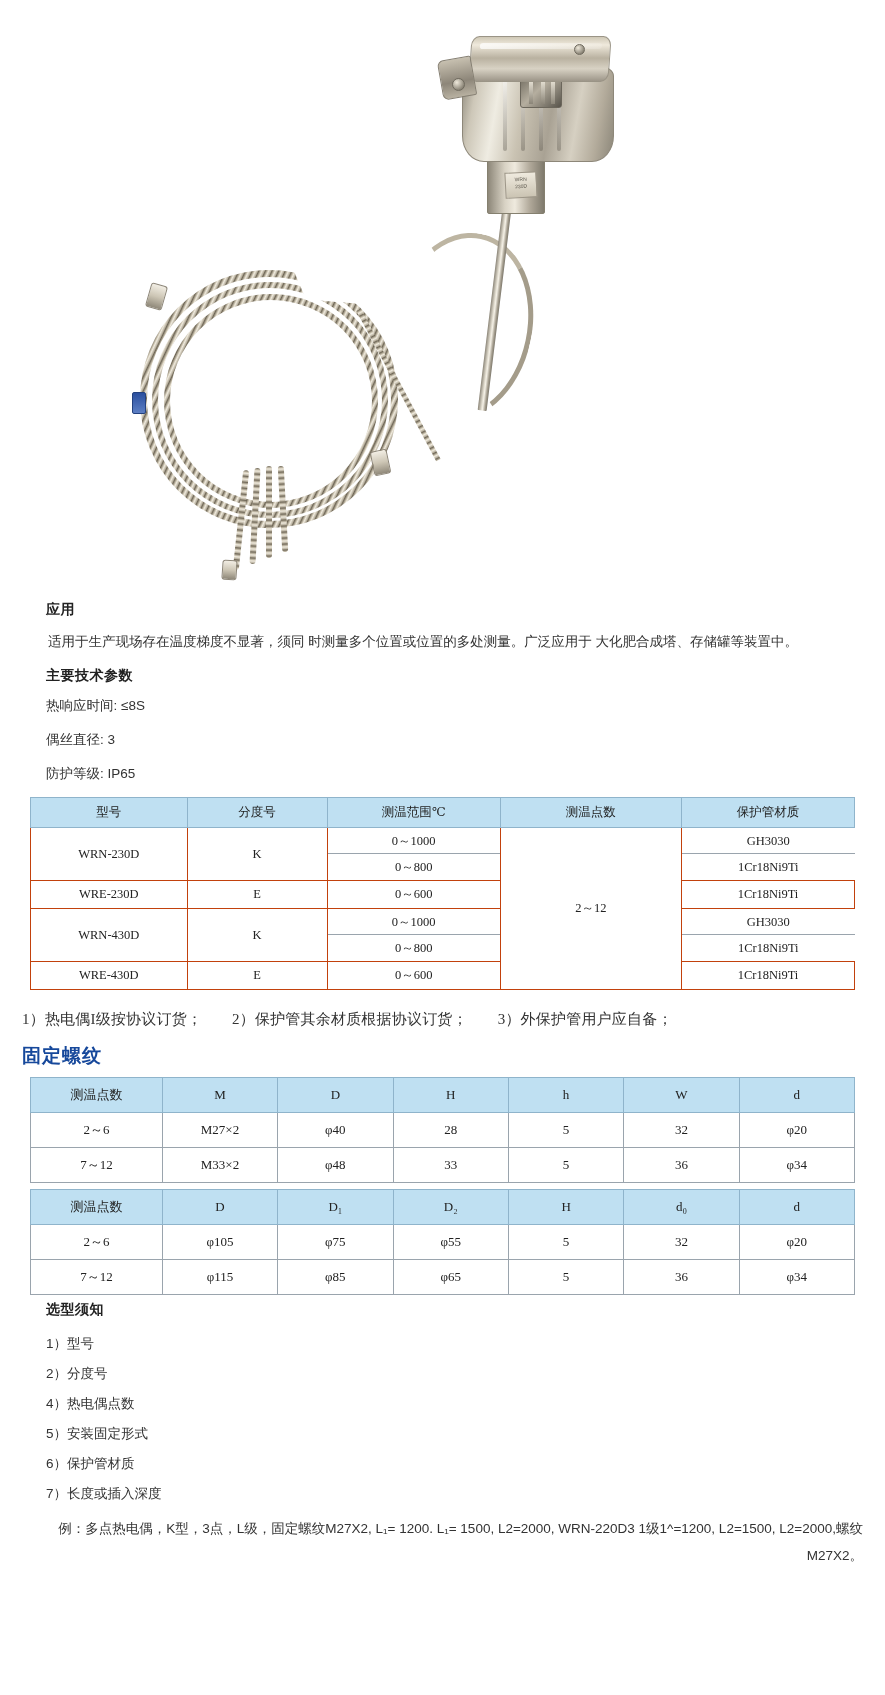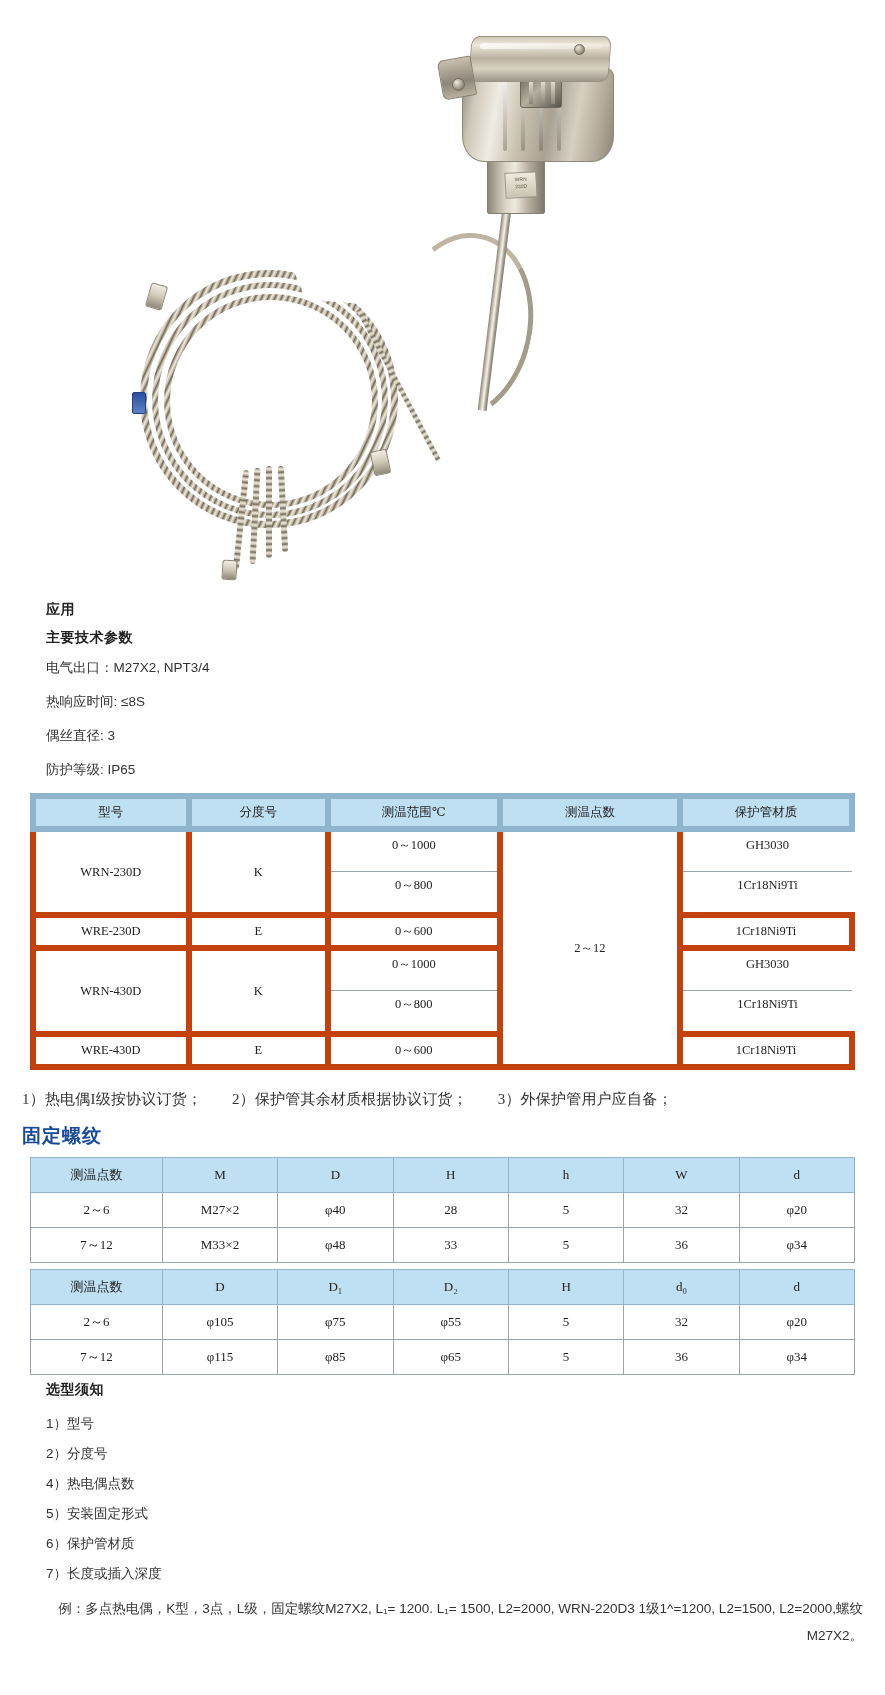--- a/index.html
+++ b/index.html
@@ -226,38 +226,38 @@
   table.spec {
     border-collapse: collapse;
     width: 100%;
     font-family: "Liberation Serif", "DejaVu Serif", serif;
     font-size: 12.5px;
     color: #222;
     margin: 0 0 4px 0;
   }
   table.spec th,
   table.spec td {
-    border: 6px solid #c2410c;
+    border: 1px solid #c2410c;
     text-align: center;
     vertical-align: middle;
     padding: 5px 2px;
     line-height: 17px;
   }
   table.spec thead th {
     background: #bfe0f2;
     font-weight: normal;
     height: 30px;
     border-color: #8fb4cb;
   }
   table.spec td.sub {
     padding: 0; border: none;
   }
   table.spec td.sub > div {
     border-bottom: 1px solid #9aa4ad;
-    height: 40px; line-height: 26px;
+    height: 26px; line-height: 26px;
   }
   table.spec td.sub > div:last-child { border-bottom: none; }
 
   table.dim {
     border-collapse: collapse;
     width: 100%;
     font-family: "Liberation Serif", "DejaVu Serif", serif;
     font-size: 13px;
     color: #222;
     margin: 4px 0 6px 0;
@@ -348,23 +348,23 @@
     <div class="head-cap"></div>
     <div class="head-knob"></div>
     <div class="head-screw"></div>
     <div class="head-screw b"></div>
   </div>
 </div>
 
 <div class="content">
 
   <h3 class="sec-head">应用</h3>
+  <p class="body-text">适用于生产现场存在温度梯度不显著，须同 时测量多个位置或位置的多处测量。广泛应用于 大化肥合成塔、存储罐等装置中。</p>
 
   <h3 class="sec-head">主要技术参数</h3>
-  <p class="param-line">电气出口：M27X2, NPT3/4</p>
   <p class="param-line">热响应时间: ≤8S</p>
   <p class="param-line">偶丝直径: 3</p>
   <p class="param-line">防护等级: IP65</p>
 
   <div class="tbl-wrap">
   <table class="spec">
     <thead>
       <tr>
         <th style="width:19%">型号</th>
         <th style="width:17%">分度号</th>

